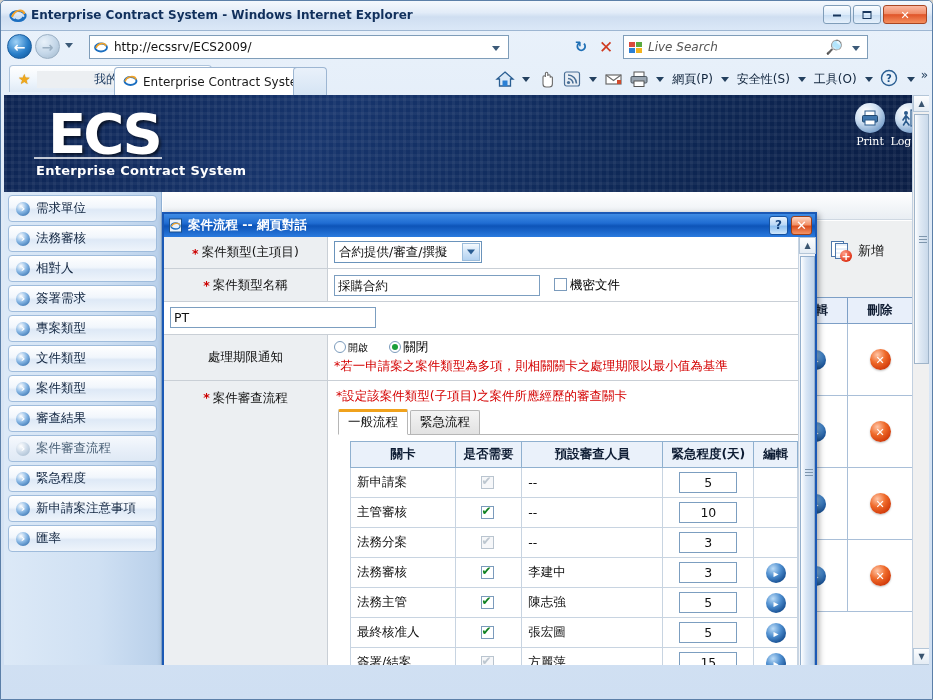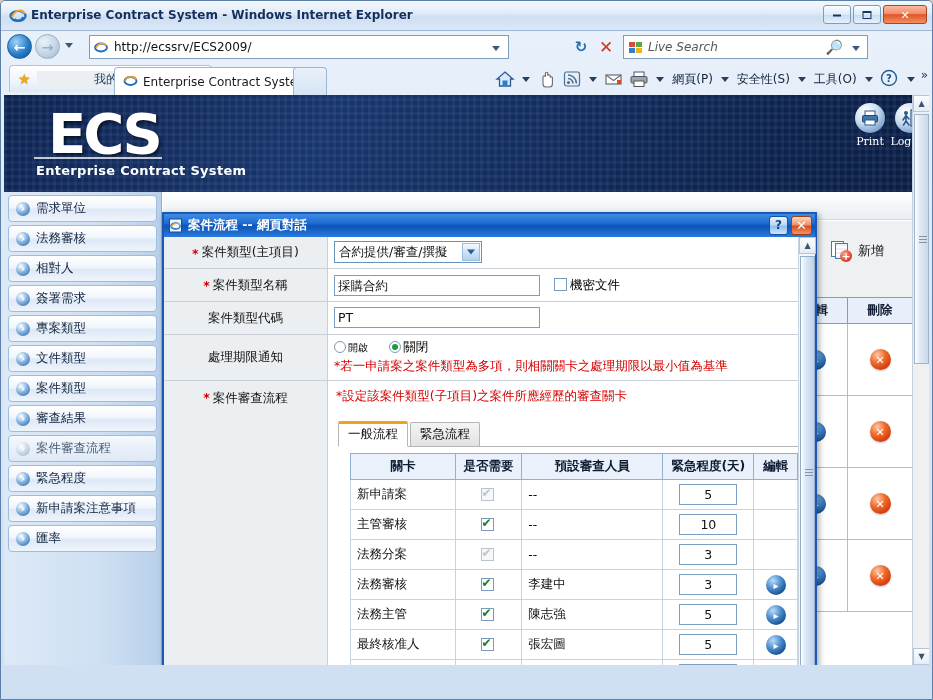--- a/index.html
+++ b/index.html
@@ -392,21 +392,21 @@
     border: 1px solid #7b9bbc; background: #fff; vertical-align: -2px;
     margin-right: 2px; position: relative;
   }
   .rb.on::after {
     content: ""; position: absolute; left: 2px; top: 2px; width: 6px; height: 6px;
     border-radius: 50%; background: #1a9e38;
   }
   .redhint { color: #d40000; font-size: 12.5px; }
 
   
-  .itabs { display: flex; align-items: flex-end; margin: 16px 0 0 2px; position: relative; z-index: 2;}
+  .itabs { display: flex; align-items: flex-end; margin: 4px 0 0 2px; position: relative; z-index: 2;}
   .itab {
     padding: 3px 9px 3px; font-size: 12.5px; color: #111;
     border: 1px solid #b6b6b6; border-bottom: none;
     background: linear-gradient(to bottom,#f4f4f4,#e2e2e2);
     margin-right: 2px; border-radius: 2px 2px 0 0;
   }
   .itab.active {
     background: #fff; border-top: 3px solid #f0a21c; padding-top: 2px;
     border-bottom: 1px solid #fff; margin-bottom: -1px;
   }
@@ -747,23 +747,20 @@
           </div>
           <div class="fval" style="padding:5px 6px;display:flex;align-items:center;gap:14px;">
             <span class="tb" style="width:206px;display:inline-block;line-height:18px;">採購合約</span>
             <span style="font-size:12.5px;">
               <span class="cb"></span><span>機密文件</span>
             </span>
           </div>
         </div>
 
         <div class="frow" style="height:33px;">
-          <div class="flabel">
-            <span>案件類型代碼</span>
-          </div>
           <div class="fval" style="padding:5px 6px;">
             <span class="tb" style="width:206px;display:inline-block;line-height:18px;">PT</span>
           </div>
         </div>
 
         <div class="frow" style="height:46px;">
           <div class="flabel">
             <span>處理期限通知</span>
           </div>
           <div class="fval" style="padding:4px 6px;">

